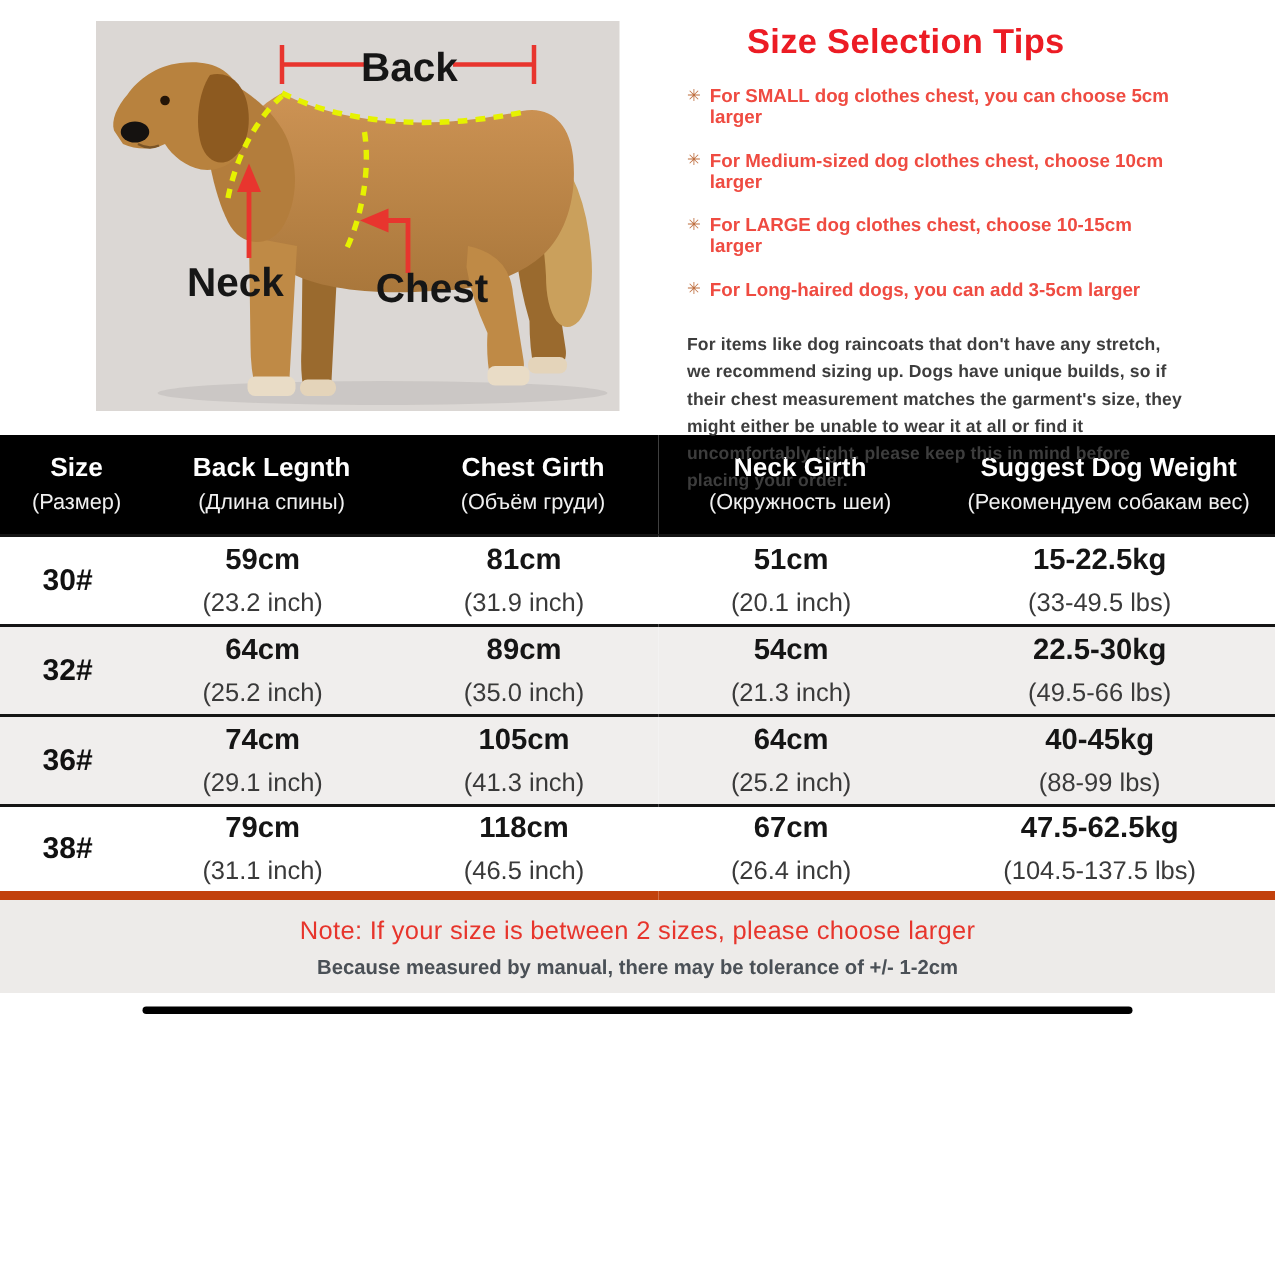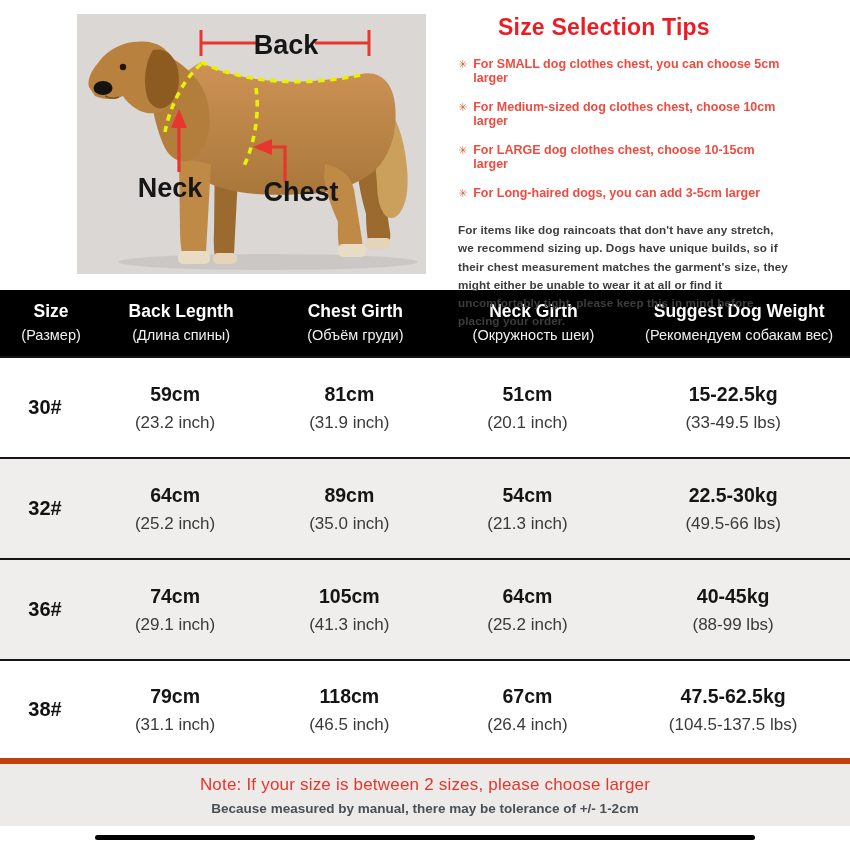--- a/index.html
+++ b/index.html
@@ -6,21 +6,21 @@
   html, body { background: #ffffff; }
   body {
     width: 850px; height: 850px;
     font-family: "Liberation Sans", "DejaVu Sans", sans-serif;
     overflow: hidden;
   }
   .page { width: 850px; height: 850px; position: relative; }
 
   
   .top { position: relative; width: 850px; height: 290px; background: #ffffff; }
-  .diagram { position: absolute; left: 13px; top: 0; width: 450px; height: 290px; }
+  .diagram { position: absolute; left: 0; top: 0; width: 450px; height: 290px; }
   .diagram svg { display: block; }
 
   .tips { position: absolute; left: 450px; top: 0; width: 400px; height: 290px; padding: 12px 58px 0 8px; }
   .tips-title {
     font-size: 23px; font-weight: bold; color: #ec1c24;
     letter-spacing: 0.2px; margin: 2px 0 16px 40px;
   }
   .tips-list { list-style: none; }
   .tips-list li {
     display: flex; align-items: flex-start; gap: 6px;
@@ -33,21 +33,21 @@
   }
 
   
   table.size-chart { width: 850px; border-collapse: collapse; table-layout: fixed; }
   table.size-chart thead th {
     background: #000000; color: #ffffff; text-align: center;
     padding: 11px 0 13px 12px; vertical-align: middle;
   }
   .h-en { font-size: 17.5px; font-weight: bold; }
   .h-ru { font-size: 14.5px; font-weight: normal; color: #f0f0f0; margin-top: 5px; }
-  table.size-chart tbody tr { height: 101px; border-top: 2px solid #151515; }
+  table.size-chart tbody tr { height: 60px; border-top: 2px solid #151515; }
   table.size-chart tbody tr:last-child { border-bottom: 6px solid #c2410c; }
   table.size-chart tbody tr.alt { background: #f0eeed; border-radius: 19px; }
   table.size-chart td { text-align: center; vertical-align: middle; }
   .cell-size { font-size: 20px; font-weight: bold; color: #111111; }
   .cell-cm { font-size: 19.5px; font-weight: bold; color: #151515; }
   .cell-in { font-size: 17px; font-weight: normal; color: #3a3a3a; margin-top: 7px; }
 
   
   .footnote {
     width: 850px; height: 62px; background: #edebe9;

